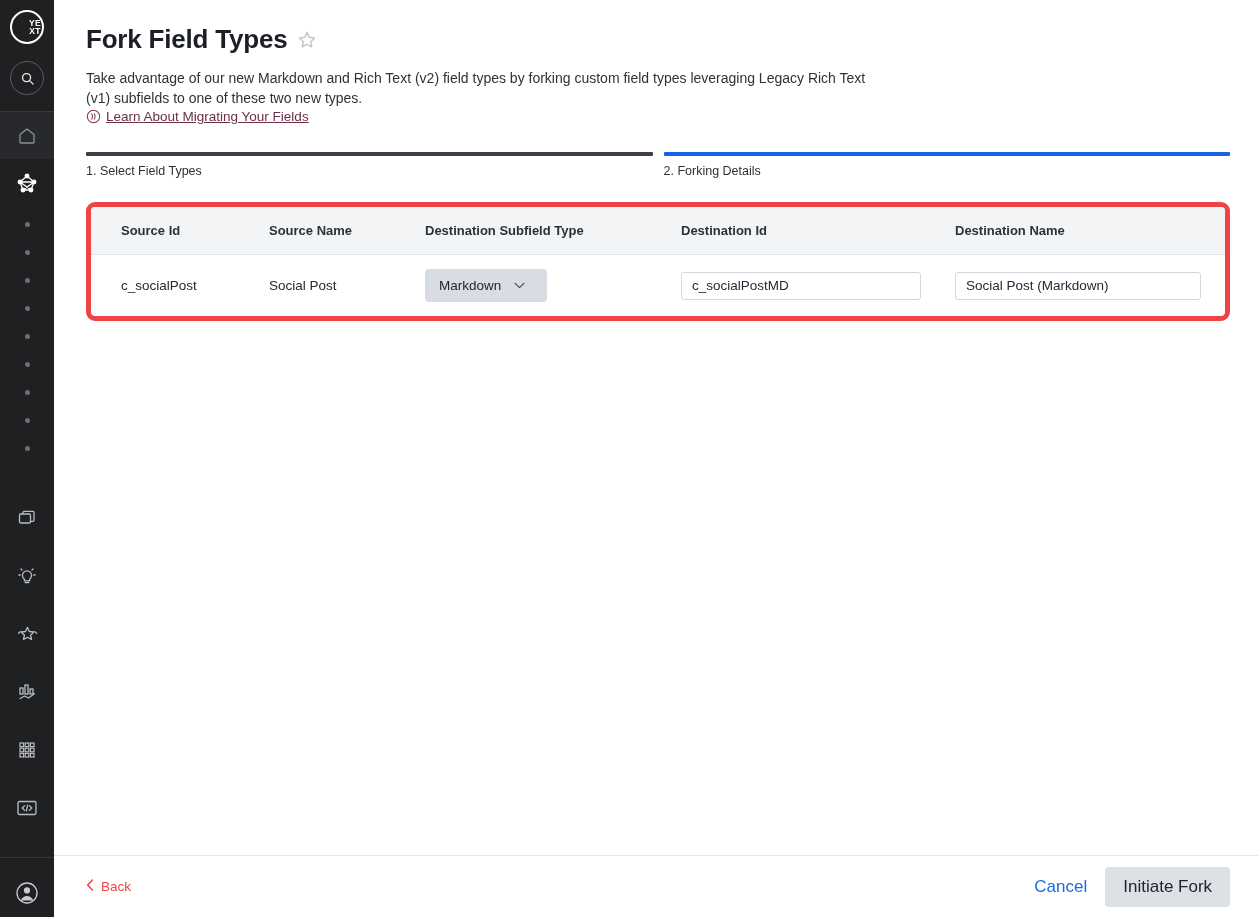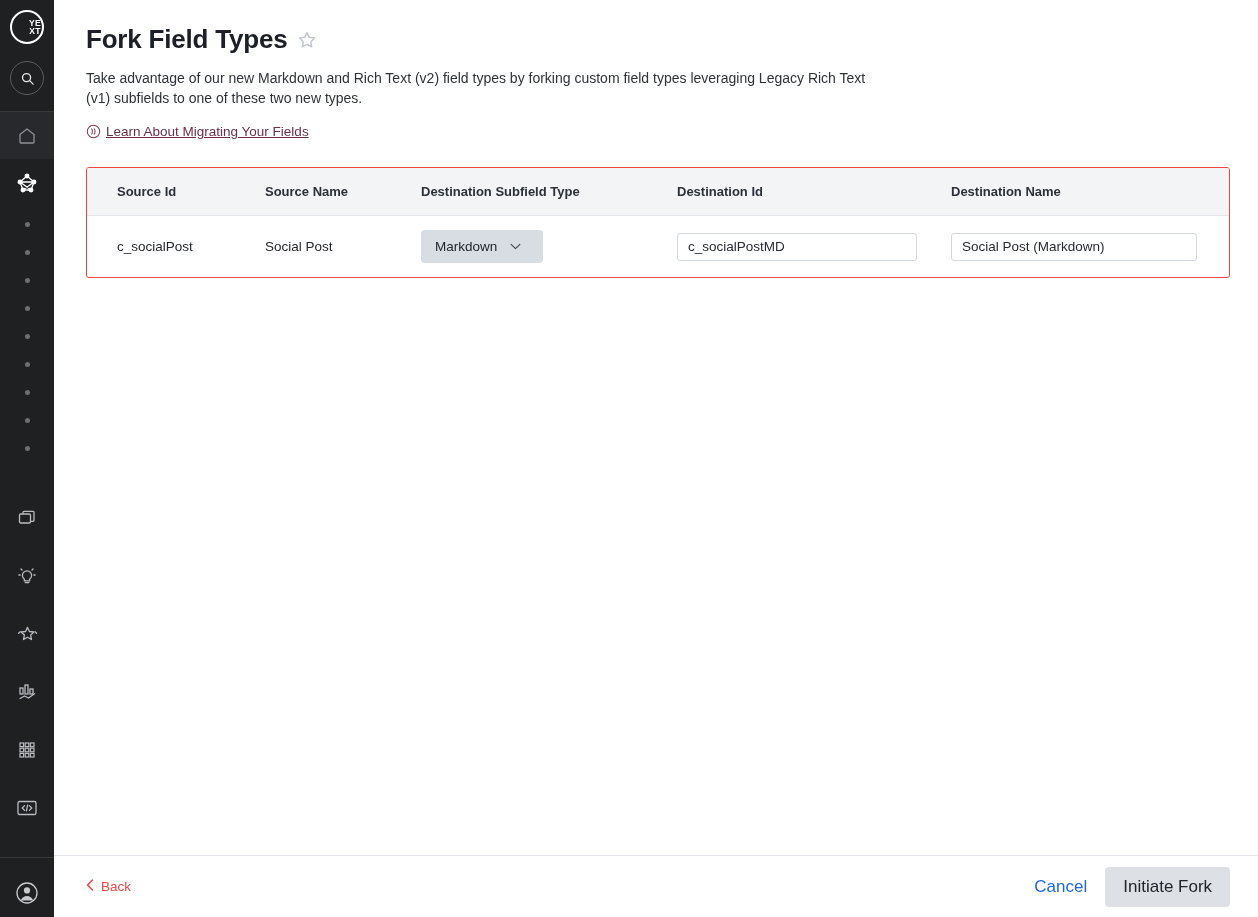--- a/index.html
+++ b/index.html
@@ -65,37 +65,37 @@
   .breadcrumb { font-size: 13.5px; color: #3b3f45; margin-bottom: 14px; }
   .breadcrumb a { color: #1f69e0; text-decoration: none; }
   .breadcrumb .sep { color: #4a4f57; margin: 0 3px; }
 
   .title-row { display: flex; align-items: center; gap: 10px; margin-bottom: 13px; }
   .page-title { font-size: 26px; font-weight: 700; color: #1c2026; letter-spacing: -0.2px; }
   .star-icon { color: #c2c8d0; display: flex; align-items: center; }
 
   .page-desc {
     font-size: 14px; line-height: 20px; color: #2e3338;
-    max-width: 800px; margin-bottom: 16px;
+    max-width: 800px; margin-bottom: 1px;
   }
   .learn-row { display: flex; align-items: center; gap: 5px; margin-bottom: 28px; }
   .learn-icon { color: #7c3a52; display:flex; align-items:center; }
   .learn-link { font-size: 13.5px; color: #6b2f49; text-decoration: underline; }
 
   
   .steps { display: flex; gap: 11px; margin-bottom: 24px; }
   .step { flex: 1 1 0; }
   .step-bar { height: 4px; border-radius: 1px; }
   .step-bar.done { background: #3c4149; }
   .step-bar.active { background: #1a62e4; }
   .step-label { font-size: 12.5px; color: #2c3138; margin-top: 8px; }
 
   
   .table-card {
-    border: 1px solid #ef4444; border-radius: 3px; overflow: hidden;
+    border: 5px solid #ef4444; border-radius: 9px; overflow: hidden;
     background: #fff;
   }
   table { width: 100%; border-collapse: collapse; table-layout: fixed; }
   thead tr { background: #f2f4f6; }
   th {
     text-align: left; font-size: 13px; font-weight: 700; color: #2c3138;
     padding: 16px 0 16px 0; border-bottom: 1px solid #e2e5e9;
   }
   td { padding: 14px 0; font-size: 13.5px; color: #25292f; vertical-align: middle; }
   .c1 { width: 178px; padding-left: 30px !important; }
@@ -266,20 +266,30 @@
       <div class="learn-row">
         <span class="learn-icon">
           <svg width="15" height="15" viewBox="0 0 16 16" fill="none" stroke="currentColor" stroke-width="1.1">
             <circle cx="8" cy="8" r="6.6"></circle>
             <path d="M6 5.2c1.1.8 1.1 4.8 0 5.6M8.8 5.2c1.1.8 1.1 4.8 0 5.6" stroke-linecap="round"></path>
           </svg>
         </span>
         <a class="learn-link" href="#">Learn About Migrating Your Fields</a>
       </div>
 
+      <div class="steps">
+        <div class="step">
+          <div class="step-bar done"></div>
+          <div class="step-label">1. Select Field Types</div>
+        </div>
+        <div class="step">
+          <div class="step-bar active"></div>
+          <div class="step-label">2. Forking Details</div>
+        </div>
+      </div>
 
       <div class="table-card">
         <table>
           <thead>
             <tr>
               <th class="c1">Source Id</th>
               <th class="c2">Source Name</th>
               <th class="c3">Destination Subfield Type</th>
               <th class="c4">Destination Id</th>
               <th class="c5">Destination Name</th>

